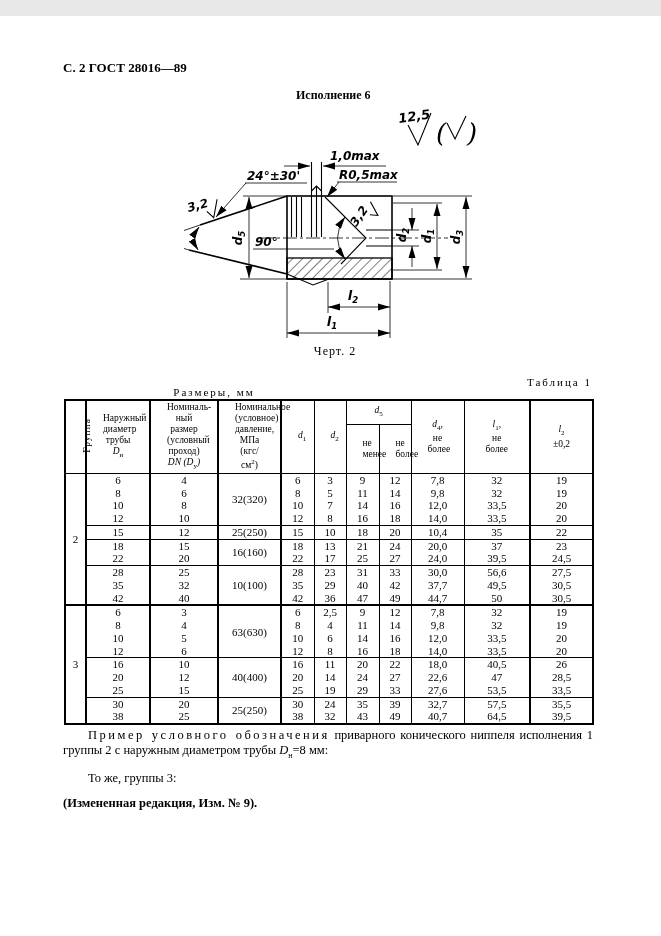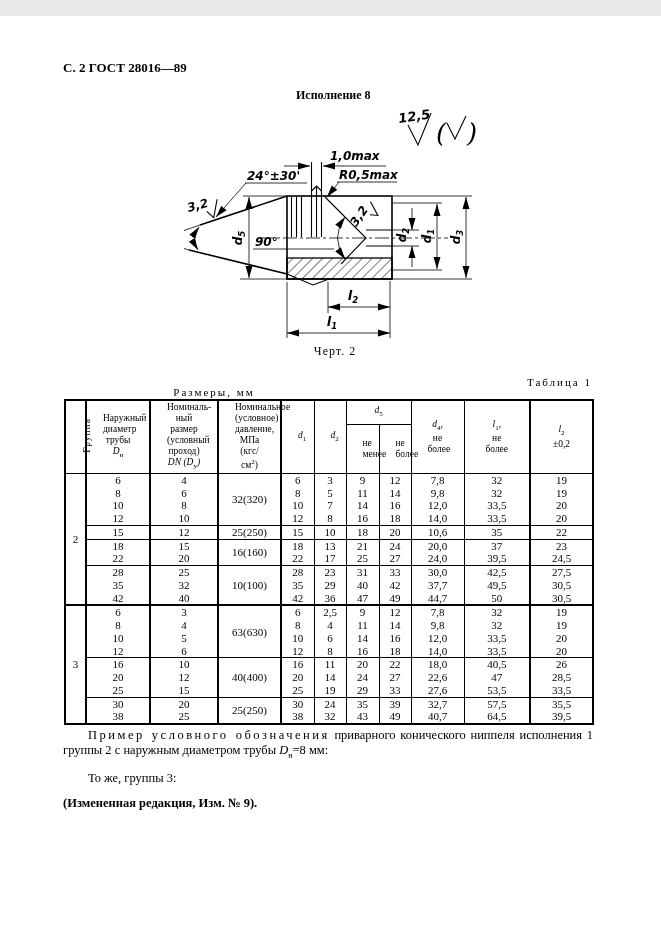--- a/index.html
+++ b/index.html
@@ -46,21 +46,21 @@
   .desig{text-align:center;font-style:italic;margin-top:9px !important;margin-bottom:9px !important;}
   .same{margin-top:8px !important;text-indent:25px;}
   .amend{font-weight:bold;margin-top:10px !important;}
 </style>
 </head>
 <body>
 
 <div class="page">
 
   <div class="abs pg-header">С. 2 ГОСТ 28016—89</div>
-  <div class="abs draw-title">Исполнение 8</div>
+  <div class="abs draw-title">Исполнение 6</div>
 
   <svg class="drawing" viewBox="0 0 661 360">
     <defs>
       <marker id="mE" markerWidth="13" markerHeight="10" refX="12" refY="5" orient="auto" markerUnits="userSpaceOnUse">
         <path d="M12,5 L0,1.5 L0,8.5 Z" fill="#000"></path>
       </marker>
       <marker id="mS" markerWidth="13" markerHeight="10" refX="1" refY="5" orient="auto" markerUnits="userSpaceOnUse">
         <path d="M1,5 L13,1.5 L13,8.5 Z" fill="#000"></path>
       </marker>
       <pattern id="hatch" width="7" height="7" patternUnits="userSpaceOnUse" patternTransform="rotate(45)">
@@ -264,21 +264,21 @@
           <td class="b2">20</td>
         </tr>
         <tr class="bsep">
           <td class="b2">15</td>
           <td class="b2">12</td>
           <td class="b2" rowspan="1">25(250)</td>
           <td class="b2">15</td>
           <td>10</td>
           <td>18</td>
           <td>20</td>
-          <td>10,6</td>
+          <td>10,4</td>
           <td>35</td>
           <td class="b2">22</td>
         </tr>
         <tr class="bsep">
           <td class="b2">18</td>
           <td class="b2">15</td>
           <td class="b2" rowspan="2">16(160)</td>
           <td class="b2">18</td>
           <td>13</td>
           <td>21</td>
@@ -300,21 +300,21 @@
         </tr>
         <tr class="bsep">
           <td class="b2">28</td>
           <td class="b2">25</td>
           <td class="b2" rowspan="3">10(100)</td>
           <td class="b2">28</td>
           <td>23</td>
           <td>31</td>
           <td>33</td>
           <td>30,0</td>
-          <td>42,5</td>
+          <td>56,6</td>
           <td class="b2">27,5</td>
         </tr>
         <tr>
           <td class="b2">35</td>
           <td class="b2">32</td>
           <td class="b2">35</td>
           <td>29</td>
           <td>40</td>
           <td>42</td>
           <td>37,7</td>

